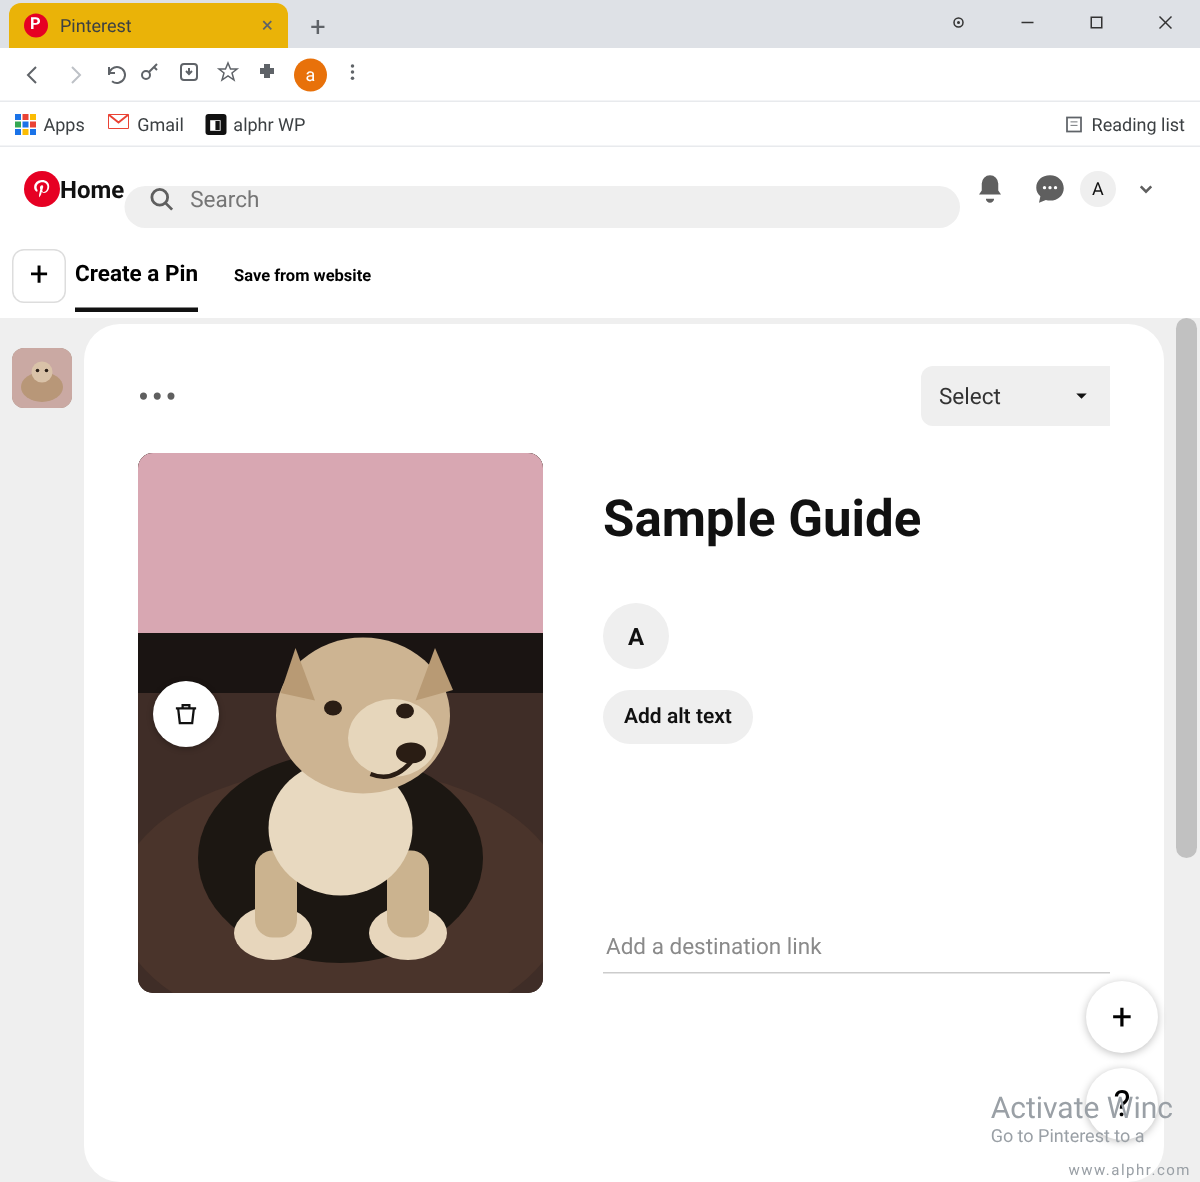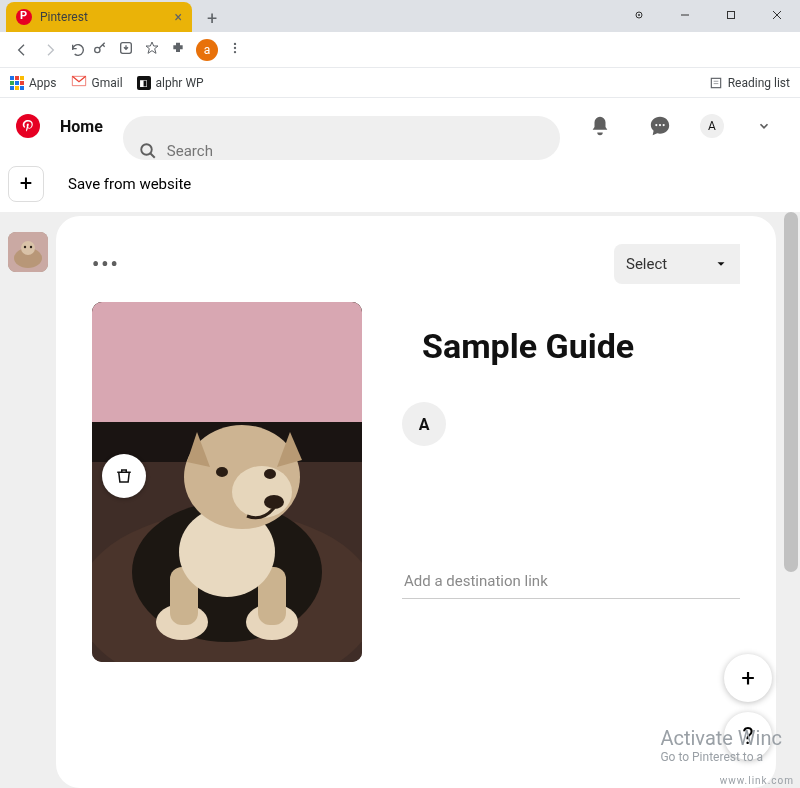--- a/index.html
+++ b/index.html
@@ -31,34 +31,34 @@
   .apps-ico { width:14px; height:14px; display:grid; grid-template-columns:repeat(3,1fr); grid-template-rows:repeat(3,1fr); gap:1px; }
   .apps-ico span { background:#1a73e8; }
   .apps-ico span:nth-child(2){background:#ea4335;}
   .apps-ico span:nth-child(3){background:#fbbc04;}
   .apps-ico span:nth-child(4){background:#34a853;}
   .apps-ico span:nth-child(6){background:#ea4335;}
   .apps-ico span:nth-child(8){background:#fbbc04;}
   .alphr-ico { width:14px; height:14px; background:#111; border-radius:2px; display:flex; align-items:center; justify-content:center; color:#fff; font-size:9px; }
 
   
-  .pin-header { height:56px; background:#fff; display:flex; align-items:center; padding:0 16px; gap:20px; }
+  .pin-header { height:56px; background:#fff; display:flex; align-items:center; padding:0 16px; gap:0; }
   .pin-logo { width:24px; height:24px; border-radius:50%; background:#e60023; display:flex; align-items:center; justify-content:center; color:#fff; font-weight:bold; font-size:15px; cursor:pointer; }
   .home-link { font-weight:700; font-size:16px; color:#111; cursor:pointer; }
-  .searchbar { flex:1; height:44px; background:#efefef; border-radius:24px; display:flex; align-items:flex-end; padding:0 16px; color:#5f5f5f; gap:10px;margin-top:23px; }
+  .searchbar { flex:1; height:28px; background:#efefef; border-radius:24px; display:flex; align-items:flex-start; padding:0 16px; color:#5f5f5f; gap:10px;margin-top:23px; }
   .searchbar input { border:none; background:transparent; outline:none; font-size:15px; flex:1; color:#333; }
   .hd-ico { width:40px; height:40px; display:flex; align-items:center; justify-content:center; color:#5f5f5f; border-radius:50%; cursor:pointer; }
   .hd-avatar { width:24px; height:24px; border-radius:50%; background:#efefef; color:#111; font-size:12px; display:flex; align-items:center; justify-content:center; cursor:pointer; }
 
   
   .builder-bar { height:58px; background:#fff; display:flex; align-items:center; padding:0 8px; gap:24px; border-top:1px solid #0000; }
   .create-pin { display:flex; align-items:center; gap:6px; }
   .plus-box { width:36px; height:36px; border:1px solid #ddd; border-radius:8px; display:flex; align-items:center; justify-content:center; font-size:22px; cursor:pointer; }
   .create-label { font-weight:700; font-size:15px; border-bottom:3px solid #111; padding-bottom:14px; margin-top:14px; cursor:pointer; }
-  .save-website { font-weight:400; font-size:15px; cursor:pointer; }
+  .save-website { font-weight:700; font-size:11px; cursor:pointer; }
 
   
   .canvas-wrap { position:absolute; left:0; right:0; top:212px; bottom:0; background:#efefef; overflow:hidden; }
   .scrollbar { position:absolute; right:2px; top:0; width:14px; height:360px; background:#c1c1c1; border-radius:7px; }
   .thumb-rail { position:absolute; left:8px; top:20px; width:40px; }
   .thumb { width:40px; height:40px; border-radius:8px; overflow:hidden; cursor:pointer; background:#a58c7c; }
   .thumb svg { width:100%; height:100%; }
 
   .card { position:absolute; left:56px; top:4px; right:24px; bottom:0; background:#fff; border-radius:24px; padding:28px 36px 20px 36px; }
   .card-top { display:flex; justify-content:space-between; align-items:center; margin-bottom:18px; }
@@ -67,21 +67,21 @@
   .select-dd { height:40px; min-width:126px; background:#efefef; border-radius:8px 0 0 8px; display:flex; align-items:center; justify-content:space-between; padding:0 12px; font-size:15px; color:#333; cursor:pointer; }
   .save-btn { height:40px; padding:0 18px; background:#e60023; color:#fff; border:none; border-radius:8px; font-weight:700; font-size:15px; cursor:pointer; }
 
   .card-body { display:flex; gap:40px; }
   .img-col { width:270px; position:relative; }
   .pin-image { width:270px; height:360px; border-radius:10px; overflow:hidden; background:#3a2a24; }
   .pin-image svg { width:100%; height:100%; display:block; }
   .trash-btn { position:absolute; left:10px; bottom:164px; width:44px; height:44px; border-radius:50%; background:#fff; box-shadow:0 1px 4px rgba(0,0,0,0.3); display:flex; align-items:center; justify-content:center; cursor:pointer; }
 
   .form-col { flex:1; padding-top:24px; }
-  .pin-title { font-size:34px; font-weight:700; color:#111; margin-bottom:36px;margin-left:20px; }
+  .pin-title { font-size:34px; font-weight:700; color:#111; margin-bottom:36px; }
   .user-badge { width:44px; height:44px; border-radius:50%; background:#efefef; display:flex; align-items:center; justify-content:center; font-weight:700; color:#111; margin-bottom:14px; }
   .desc-box { border:3px solid #e1171d; padding:10px 12px 22px 12px; font-size:15px; color:#333; margin-bottom:14px; }
   .alt-btn { background:#efefef; border:none; border-radius:20px; padding:10px 14px; font-size:14px; font-weight:600; color:#111; cursor:pointer; }
   .dest-link { margin-top:118px; border-bottom:1px solid #ccc; padding:8px 2px; color:#8a8a8a; font-size:15px; }
 
   
   .fab { position:absolute; right:28px; width:48px; height:48px; border-radius:50%; background:#fff; box-shadow:0 1px 6px rgba(0,0,0,0.25); display:flex; align-items:center; justify-content:center; font-size:24px; font-weight:400; cursor:pointer; }
   .fab.plus { bottom:86px; }
   .fab.help { bottom:28px; }
 
@@ -234,20 +234,21 @@
   <div class="hd-ico">
       <svg width="14" height="14" viewBox="0 0 24 24">
         <path d="M6 9l6 6 6-6" fill="none" stroke="#5f5f5f" stroke-width="3"></path>
       </svg>
     </div>
 </div>
 
 <div class="builder-bar">
   <div class="create-pin">
     <div class="plus-box">+</div>
+    <div class="create-label">Create a Pin</div>
   </div>
   <div class="save-website">Save from website</div>
 </div>
 
 <div class="canvas-wrap">
   <div class="scrollbar"></div>
 
   <div class="thumb-rail">
     <div class="thumb">
       <svg viewBox="0 0 40 40">
@@ -306,26 +307,27 @@
         <div class="trash-btn">
           <svg width="18" height="18" viewBox="0 0 24 24">
               <path d="M5 7h14l-1.5 13h-11zM9 4h6v3H9zM3 7h18" fill="none" stroke="#111" stroke-width="2"></path>
             </svg>
         </div>
       </div>
 
       <div class="form-col">
         <div class="pin-title">Sample Guide</div>
         <div class="user-badge">A</div>
+        <button class="alt-btn">Add alt text</button>
         <div class="dest-link">Add a destination link</div>
       </div>
     </div>
   </div>
 
   <div class="fab plus">+</div>
   <div class="fab help">?</div>
 
   <div class="watermark-win">
     <div>Activate Winc</div>
     <div style="font-size:12px">Go to Pinterest to a</div>
   </div>
-  <div class="watermark-site">www.link.com</div>
+  <div class="watermark-site">www.alphr.com</div>
 </div>
 
 </body></html>

